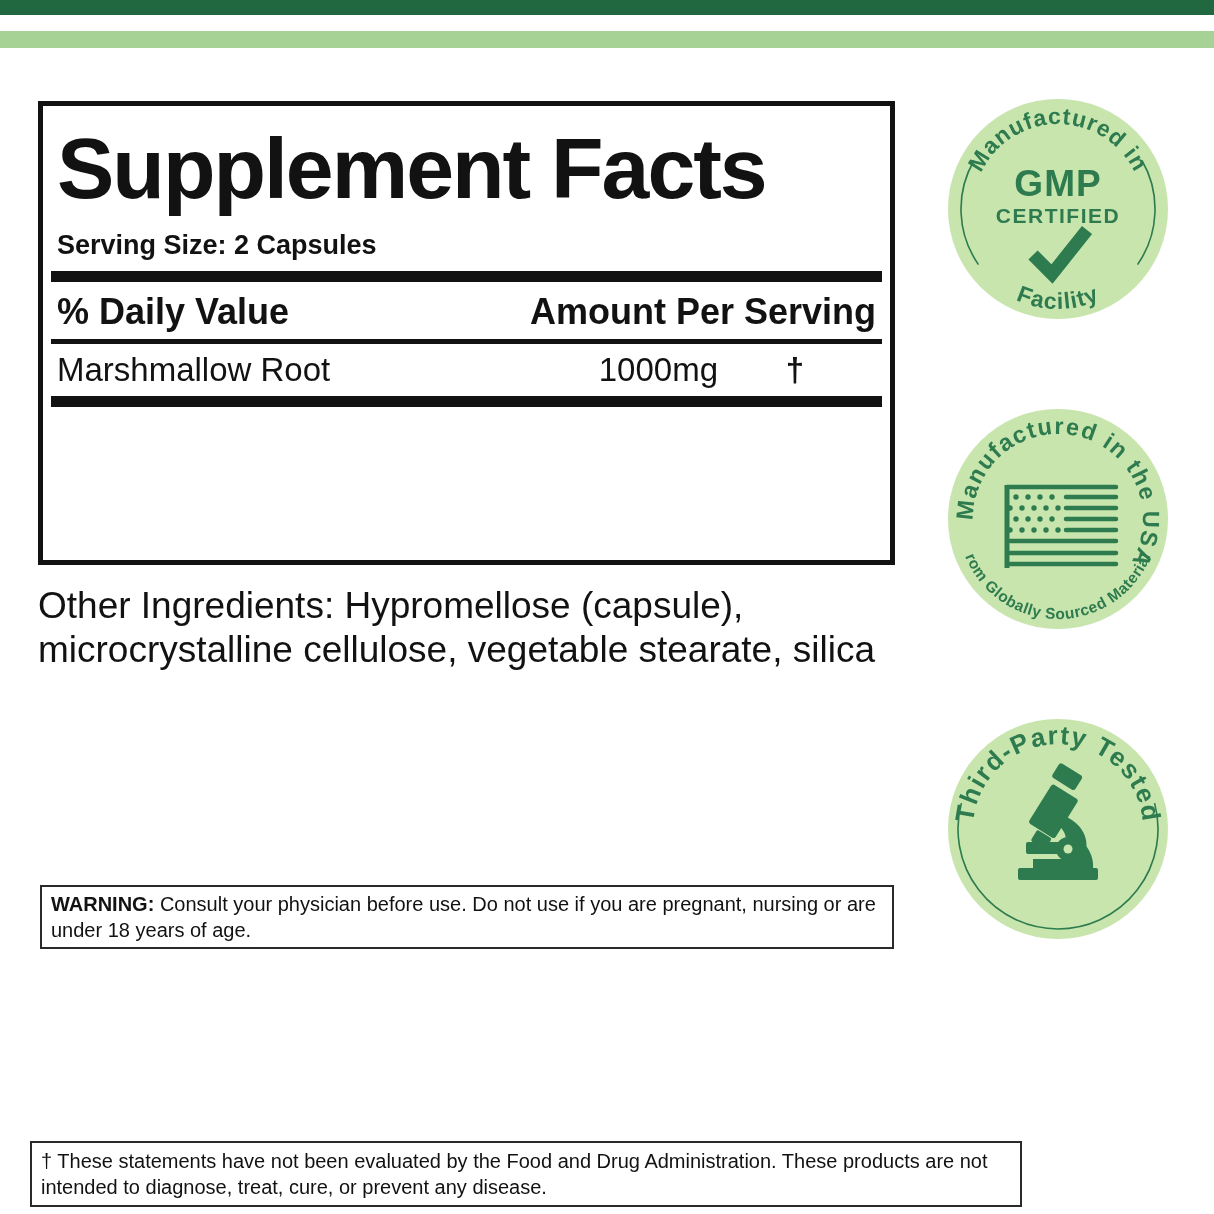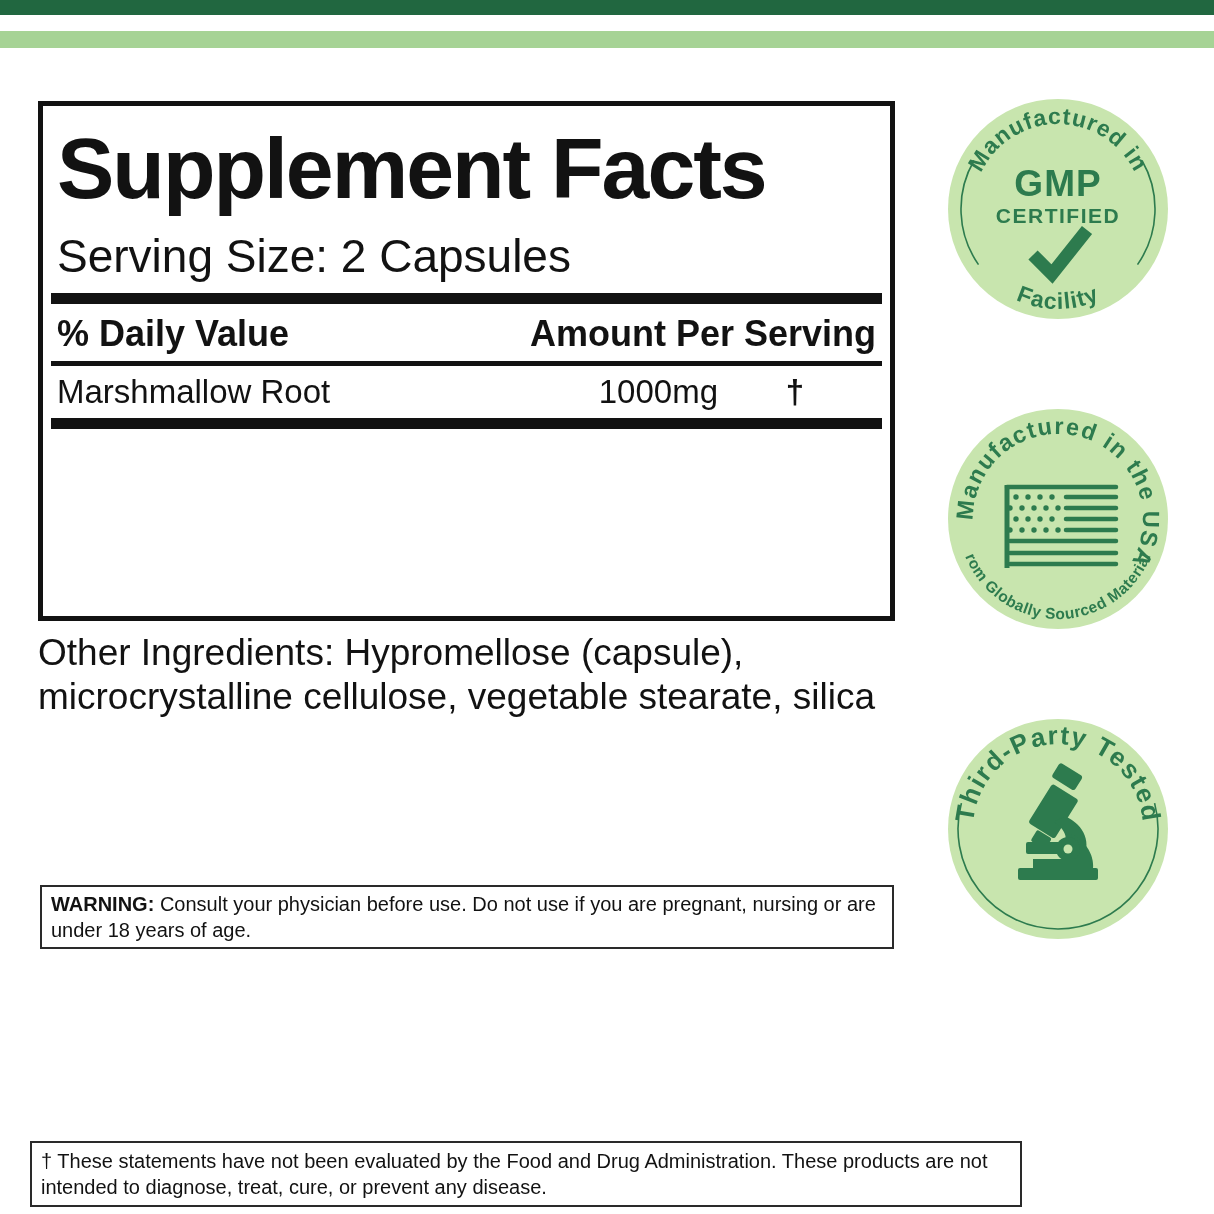--- a/index.html
+++ b/index.html
@@ -14,38 +14,38 @@
   *{margin:0;padding:0;box-sizing:border-box;}
   html,body{background:#ffffff;}
   body{font-family:"Liberation Sans","DejaVu Sans",sans-serif;color:var(--ink);}
   .page{position:relative;width:1214px;height:1214px;background:#ffffff;overflow:hidden;}
 
   
   .bar-dark{position:absolute;left:0;top:0;width:1214px;height:15px;background:var(--dark-green);}
   .bar-light{position:absolute;left:0;top:31px;width:1214px;height:17px;background:var(--light-green);}
 
   
-  .facts-box{position:absolute;left:38px;top:101px;width:857px;height:520px;border:5px solid var(--ink);background:#fff;padding:0 14px;overflow:hidden;}
+  .facts-box{position:absolute;left:38px;top:101px;width:857px;height:464px;border:5px solid var(--ink);background:#fff;padding:0 14px;overflow:hidden;}
   .facts-title{font-size:86px;font-weight:700;letter-spacing:-2px;line-height:.95;margin-top:22px;white-space:nowrap;}
-  .serving-line{font-size:46px;font-weight:400;line-height:1.15;}
+  .serving-line{font-size:27px;font-weight:700;line-height:1.15;}
   .serving-size{margin-top:20px;}
   .servings-per{margin-top:10px;}
   .servings-per .value{margin-left:14px;}
   .bar{background:var(--ink);height:11px;margin:0 -6px;}
   .bar.first{margin-top:10px;}
   .divider{background:var(--ink);height:5px;margin:5px -6px 0;}
   .header-row{display:flex;justify-content:space-between;align-items:baseline;font-size:36px;font-weight:700;line-height:44px;margin-top:8px;}
   .ing-row{position:relative;font-size:33px;line-height:40px;padding:6px 0;}
   .ing-row .amt{position:absolute;right:158px;}
   .ing-row .dv{position:absolute;right:72px;font-weight:700;}
   .dv-note{font-size:38px;font-weight:700;color:var(--brown);line-height:44px;margin-top:16px;}
 
   
   .para{position:absolute;left:38px;width:852px;font-size:37px;line-height:1.18;color:var(--ink);}
-  .other-ing{top:584px;margin-top:47px;}
+  .other-ing{top:584px;}
   .suggested{top:728px;}
   .para .plabel{font-weight:700;}
 
   
   .warning-box{position:absolute;left:40px;top:885px;width:854px;border:2px solid var(--box-border);padding:4px 9px;font-size:20px;line-height:1.3;}
   .warning-box .plabel{font-weight:700;text-align:right;}
   .footer-box{position:absolute;left:30px;top:1141px;width:992px;border:2px solid var(--box-border);padding:5px 9px;font-size:20px;line-height:1.3;}
 
   
   .badge{position:absolute;left:946px;width:224px;height:224px;}

